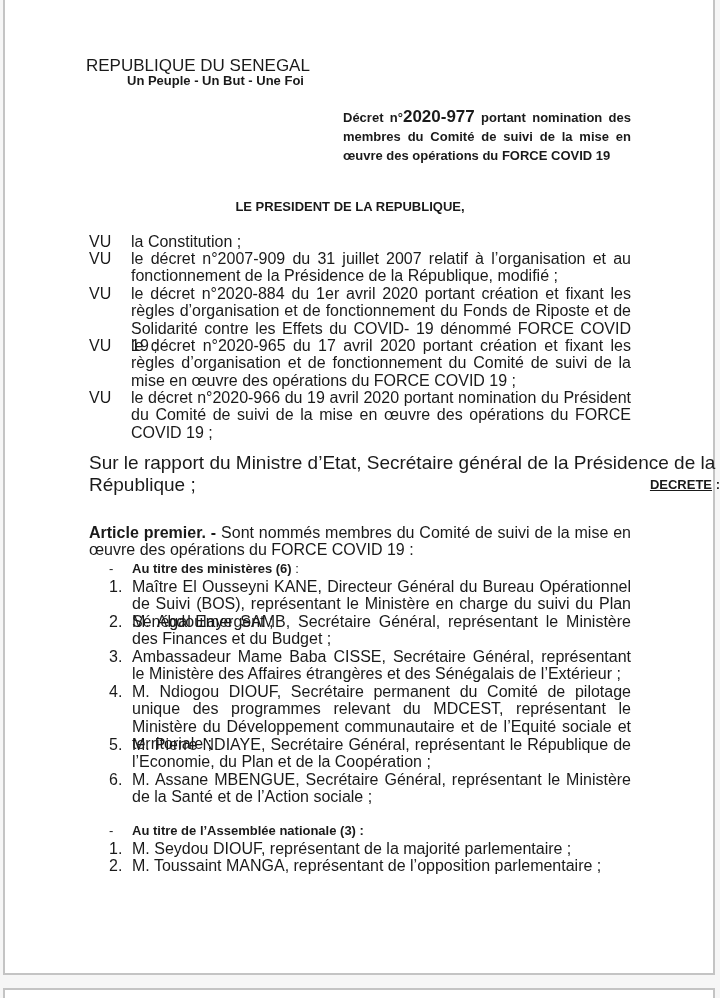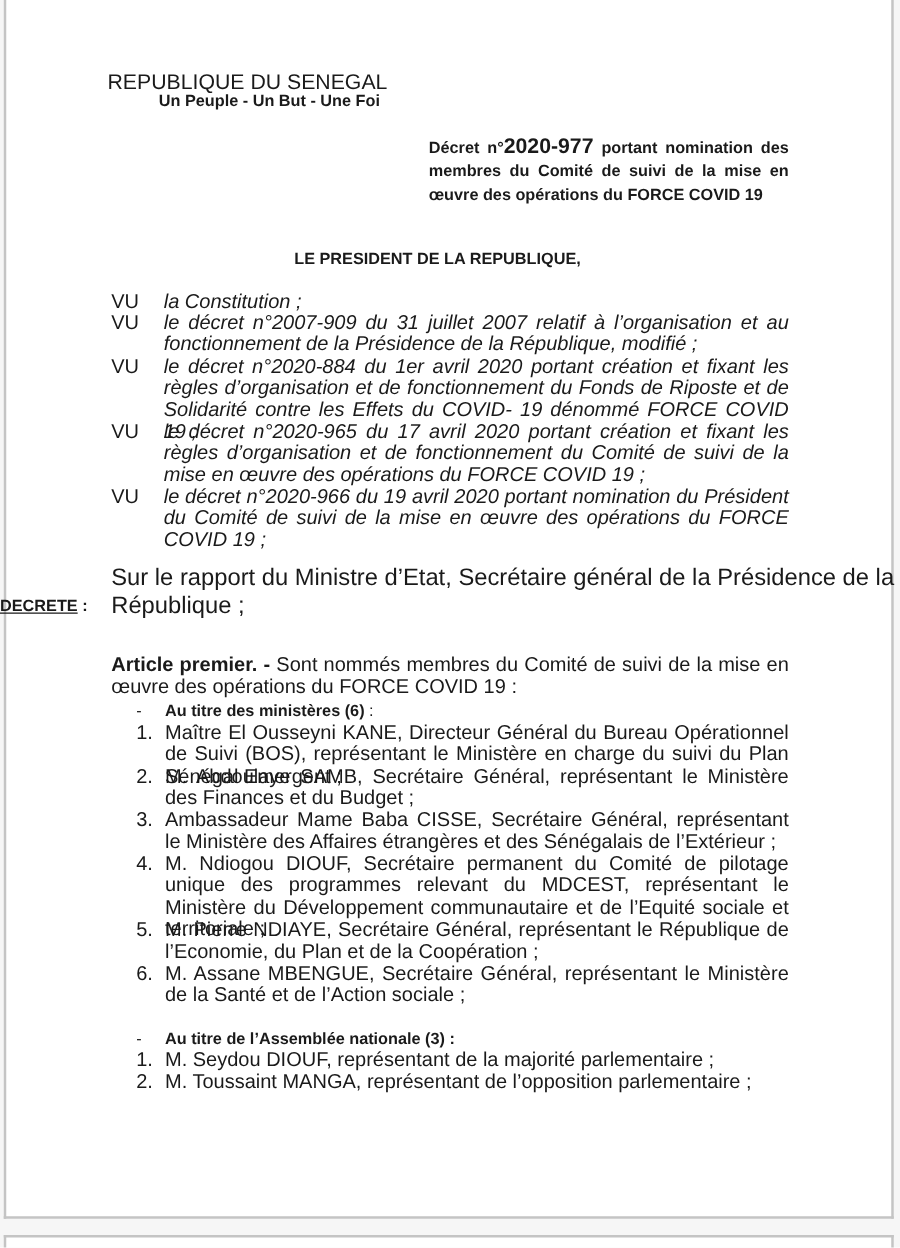--- a/index.html
+++ b/index.html
@@ -26,23 +26,23 @@
   .hdr2 { left: 91px; top: 73px; font-size: 13px; font-weight: bold; margin-left: 36px; }
   .title-block {
     left: 343px; top: 107px; width: 288px;
     font-size: 13px; line-height: 19.2px; font-weight: bold;
     text-align: justify; text-align-last: left;
   }
   .title-block .num { font-size: 17px; }
   .president { left: 0; width: 700px; top: 199px; text-align: center; font-size: 13px; font-weight: bold; }
   .vu-row { position: absolute; left: 89px; width: 542px; display: flex; }
   .vu-label { width: 42px; flex: none; }
-  .vu-text { flex: 1; text-align: justify; text-align-last: left; font-style: italic; }
+  .vu-text { flex: 1; text-align: justify; text-align-last: left; }
   .rapport { left: 89px; top: 452px; font-size: 19px; }
-  .decrete { left: 0; width: 720px; top: 477px; text-align: left; font-size: 13px; font-weight: bold; }
+  .decrete { left: 0; width: 720px; top: 477px; text-align: right; font-size: 13px; font-weight: bold; }
   .decrete u { text-decoration: underline; }
   .article { left: 89px; top: 524px; width: 542px; text-align: justify; text-align-last: left; }
   .dash-row { position: absolute; left: 109px; display: flex; font-size: 13px; }
   .dash-row .dash { width: 23px; }
   .li { position: absolute; left: 109px; width: 522px; display: flex; }
   .li .n { width: 23px; flex: none; }
   .li .txt { flex: 1; text-align: justify; text-align-last: left; }
 </style>
 </head>
 <body>

